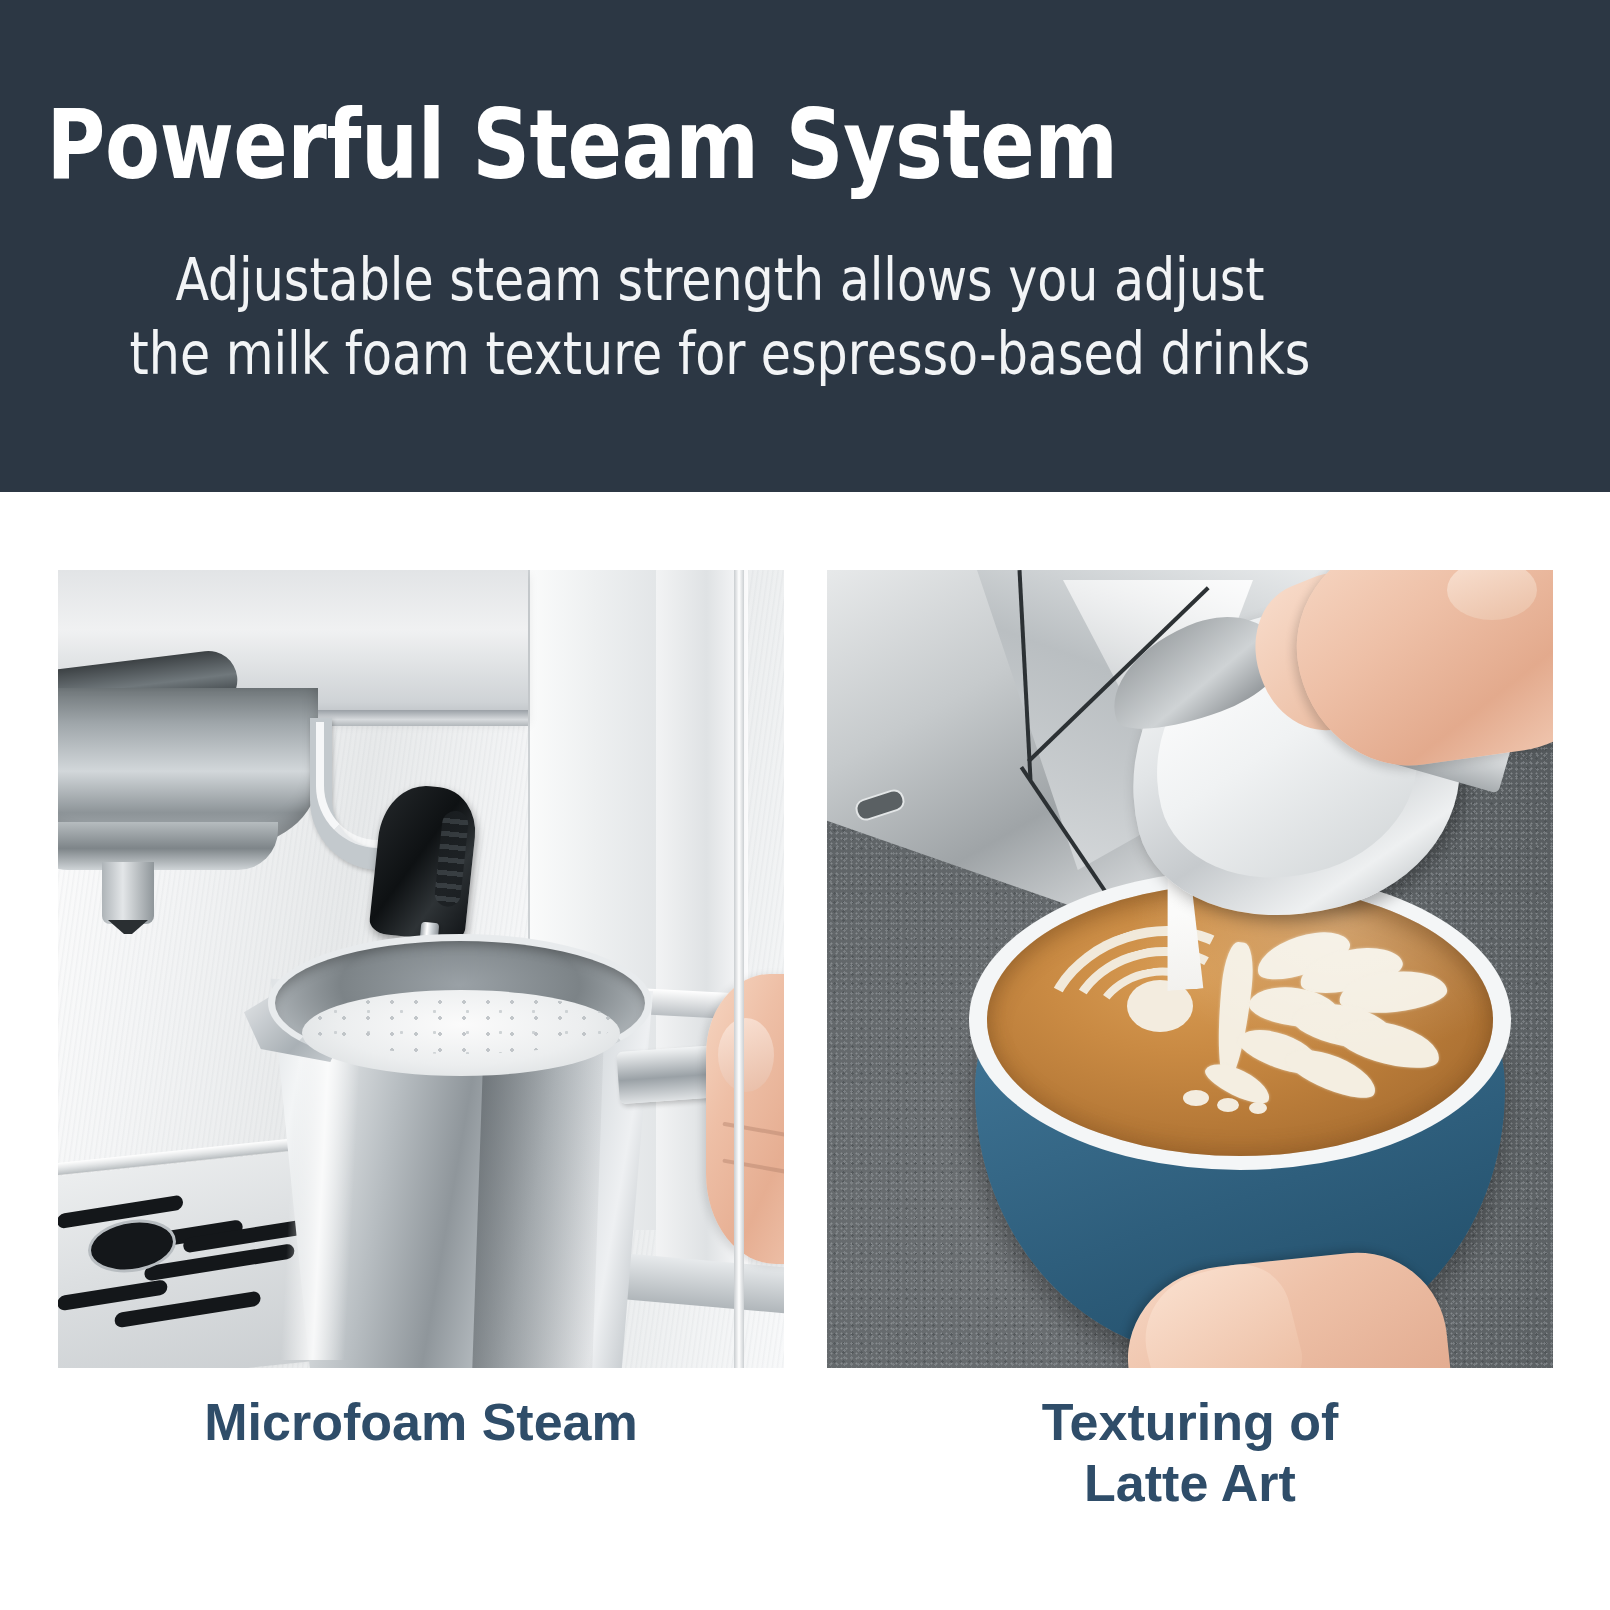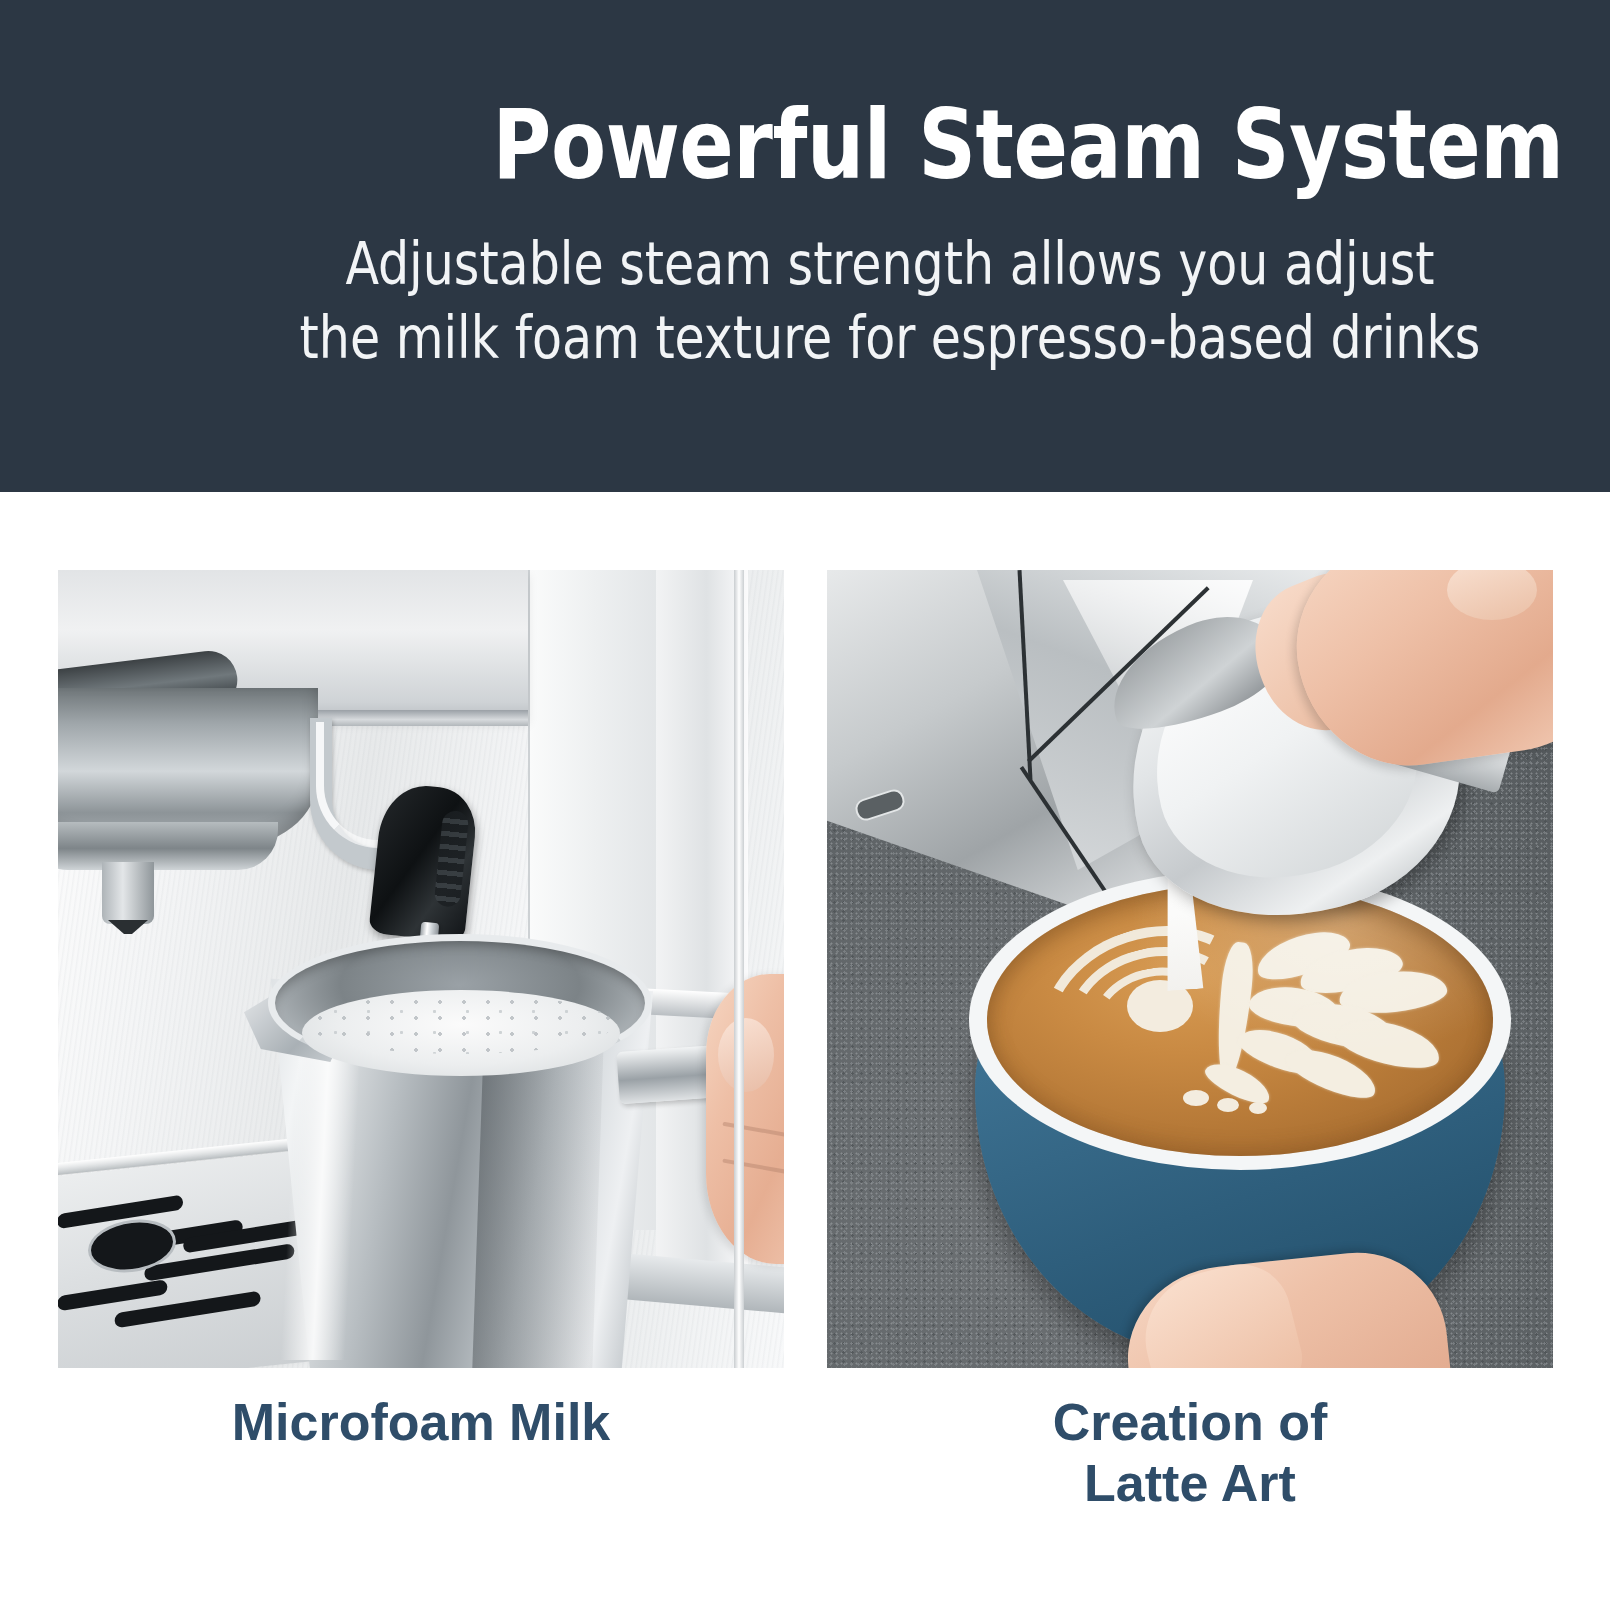--- a/index.html
+++ b/index.html
@@ -8,21 +8,21 @@
     background:#ffffff;
     font-family:"Liberation Sans", sans-serif;
     overflow:hidden;
   }
   .page{position:relative;width:1610px;height:1610px;background:#fff;}
 
   
   .header{
     position:absolute;left:0;top:0;width:1610px;height:492px;
     background:#2c3744;
-    display:flex;flex-direction:column;align-items:flex-end;justify-content:flex-start;
+    display:flex;flex-direction:column;align-items:flex-start;justify-content:flex-start;gap:16px;
   }
   .header-title{
     margin-top:96px;
     font-size:97px;line-height:1.0;
     font-weight:bold;color:#ffffff;
     font-family:"Liberation Sans Narrow","DejaVu Sans Condensed","Liberation Sans",sans-serif;
     letter-spacing:-0.5px;
     transform:scaleX(0.92);
     white-space:nowrap;
   }
@@ -548,21 +548,21 @@
         <div class="r-thumb"></div>
         <div class="r-hand"></div>
         <div class="r-knuckle"></div>
 
         <div class="cup-hand"></div>
         <div class="cup-finger"></div>
       </div>
     </div>
 
     <div class="caption caption-left">
-      <span>Microfoam Milk</span>
+      <span>Microfoam Steam</span>
     </div>
     <div class="caption caption-right">
-      <span>Creation of</span>
+      <span>Texturing of</span>
       <span>Latte Art</span>
     </div>
 
   </div>
 </div>
 
 </body></html>

